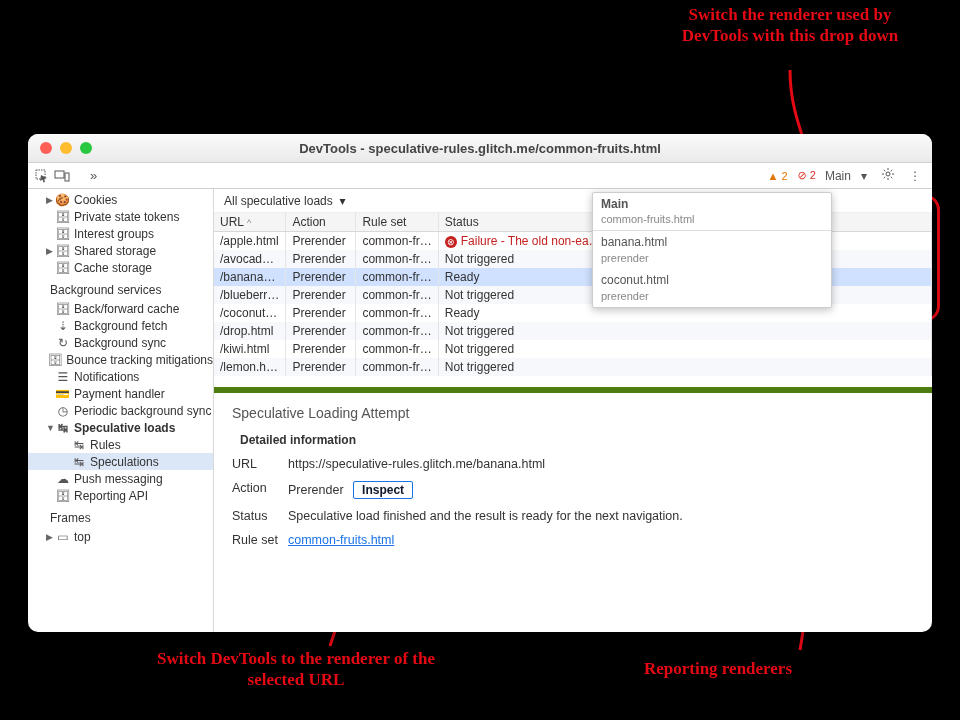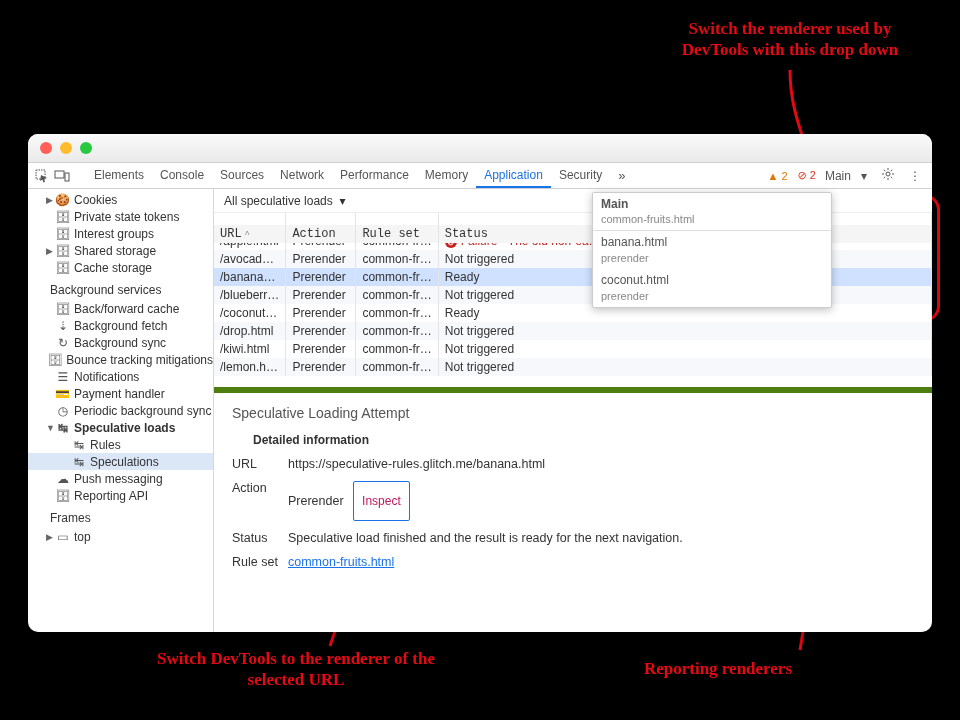--- a/index.html
+++ b/index.html
@@ -145,49 +145,50 @@
   }
   th, td {
     text-align:left;
     padding: 2px 6px;
     border-right: 1px solid #e4e4e4;
     height: 18px;
     overflow: hidden;
     text-overflow: ellipsis;
     white-space: nowrap;
   }
-  th { background:#f5f5f5; font-weight:400; color:#333; border-bottom:1px solid #d8d8d8; position:sticky; top:12px;font-family:Liberation Mono, monospace;}
+  th { background:#f5f5f5; font-weight:400; color:#333; border-bottom:1px solid #d8d8d8; position:sticky; top:0;}
   th .sort { font-size:9px; color:#888; margin-left:3px;}
   tr:nth-child(even) td { background:#f6f8fb; }
   tr.selected td { background:#cfe1ff; }
   .fail { color:#c5221f; }
   .fail::before { content:"⊗"; background:#c5221f; color:#fff; border-radius:50%; width:12px; height:12px; display:inline-flex; align-items:center; justify-content:center; font-size:9px; margin-right:4px;}
   .detail {
     flex:1;
     padding: 12px 18px;
     font-size: 12.5px;
     color:#333;
     overflow:auto;
     border-top:6px solid #4d7c0f;
   }
   .detail h1 { font-size:14px; font-weight:400; color:#555; margin-bottom:12px;}
-  .detail h2 { font-size:12px; font-weight:600; margin:10px 0 10px 21px;}
+  .detail h2 { font-size:12px; font-weight:600; margin:10px 0 10px 8px;}
   .drow { display:flex; margin-bottom:10px; }
   .dlabel { width:56px; color:#333;}
   .dval { flex:1; color:#333;}
   .btn {
     display:inline-block;
     border:1px solid #1a73e8;
-    color:#be185d;
+    color:#0f172a;
     background:#fff;
-    padding:12px 8px;
+    padding:1px 8px;
     font-size:12px;
     margin-left:6px;
     cursor:pointer;
     border-radius:2px;
+    font-weight:bold;
   }
   .linklike { color:#1a73e8; text-decoration:underline; cursor:pointer;}
   
   .popup {
     position:absolute;
     right: 40px;
     top: 26px;
     width: 240px;
     background:#fff;
     border:1px solid #ccc;
@@ -216,21 +217,21 @@
     pointer-events:none;
   }
   svg.arrow { position:absolute; pointer-events:none; }
   .col-url { width: 68px; }
   .col-act { width: 70px; }
   .col-rule { width: 80px; }
 </style>
 </head>
 <body>
 
-<div class="anno" style="left:655px; top:18px; width:270px;">Switch the renderer used by DevTools with this drop down</div>
+<div class="anno" style="left:655px; top:4px; width:270px;">Switch the renderer used by DevTools with this drop down</div>
 <div class="anno" style="left:156px; top:648px; width:280px;">Switch DevTools to the renderer of the selected URL</div>
 <div class="anno" style="left:618px; top:658px; width:200px;">Reporting renderers</div>
 
 <svg class="arrow" style="left:0;top:0;" width="960" height="720">
   <defs>
     <marker id="ah" markerWidth="8" markerHeight="8" refX="6" refY="3" orient="auto">
       <path d="M0,0 L7,3 L0,6 Z" fill="#e50914"></path>
     </marker>
   </defs>
   <path d="M 790 70 C 790 110, 803 135, 815 175" stroke="#e50914" stroke-width="3" fill="none" marker-end="url(#ah)"></path>
@@ -240,46 +241,37 @@
 
 <div class="red-outline" style="left:694px; top:194px; width:246px; height:128px;"></div>
 
 <div class="window">
   <div class="titlebar">
     <div class="traffic">
       <div class="dot red"></div>
       <div class="dot yellow"></div>
       <div class="dot green"></div>
     </div>
+    <div class="title">DevTools - speculative-rules.glitch.me/common-fruits.html</div>
   </div>
 
   <div class="toolbar">
     <span class="toolbar-icon">
       <svg width="14" height="14" viewBox="0 0 14 14">
           <rect x="1" y="1" width="9" height="9" fill="none" stroke="#555" stroke-dasharray="1.5 1"></rect>
           <path d="M6 6 L12 9 L9 10 L10 13 L8.5 13.5 L7.5 10.5 L5 12 Z" fill="#555"></path>
         </svg>
     </span>
     <span class="toolbar-icon">
       <svg width="16" height="14" viewBox="0 0 16 14">
           <rect x="1" y="2" width="9" height="7" fill="none" stroke="#555"></rect>
           <rect x="11" y="4" width="4" height="8" fill="none" stroke="#555"></rect>
         </svg>
     </span>
     <span class="spacer"></span>
-    <div id="tabs" style="display:flex;">
-        <span class="tab">Elements</span>
-        <span class="tab">Console</span>
-        <span class="tab">Sources</span>
-        <span class="tab">Network</span>
-        <span class="tab">Performance</span>
-        <span class="tab">Memory</span>
-        <span class="tab active">Application</span>
-        <span class="tab">Security</span>
-      </div>
     <span class="chev">»</span>
     <span style="flex:1"></span>
     <span class="warn"><span>▲</span> <span>2</span></span>
     <span class="err" style="margin-left:6px;"><span>⊘</span> <span>2</span></span>
     <div class="main-dd" style="position:relative;">
       <span>Main</span>
       <span>▾</span>
       <div class="popup">
         <div class="pitem">
           <b>Main</b>

